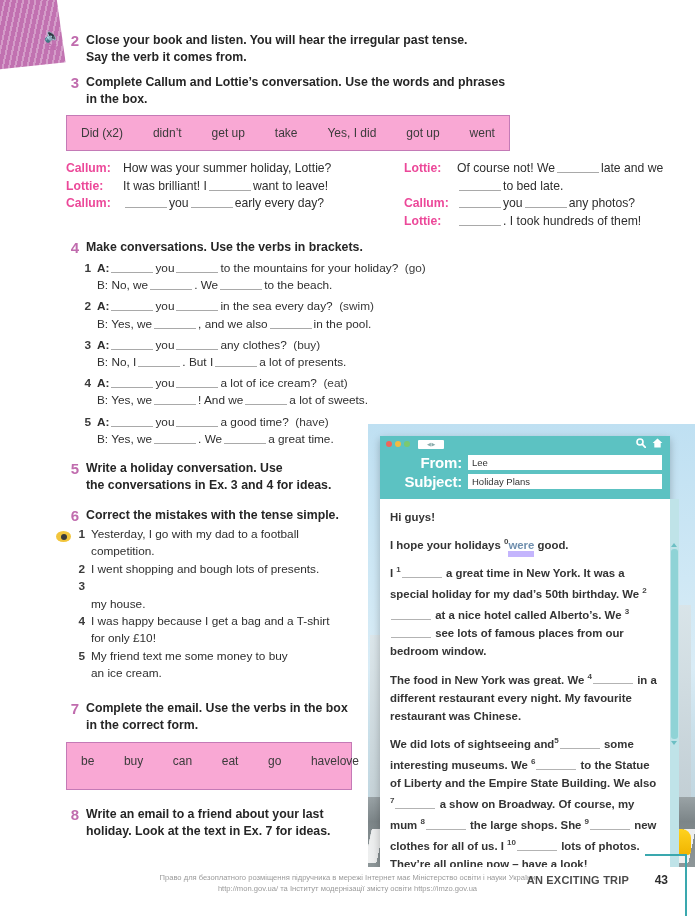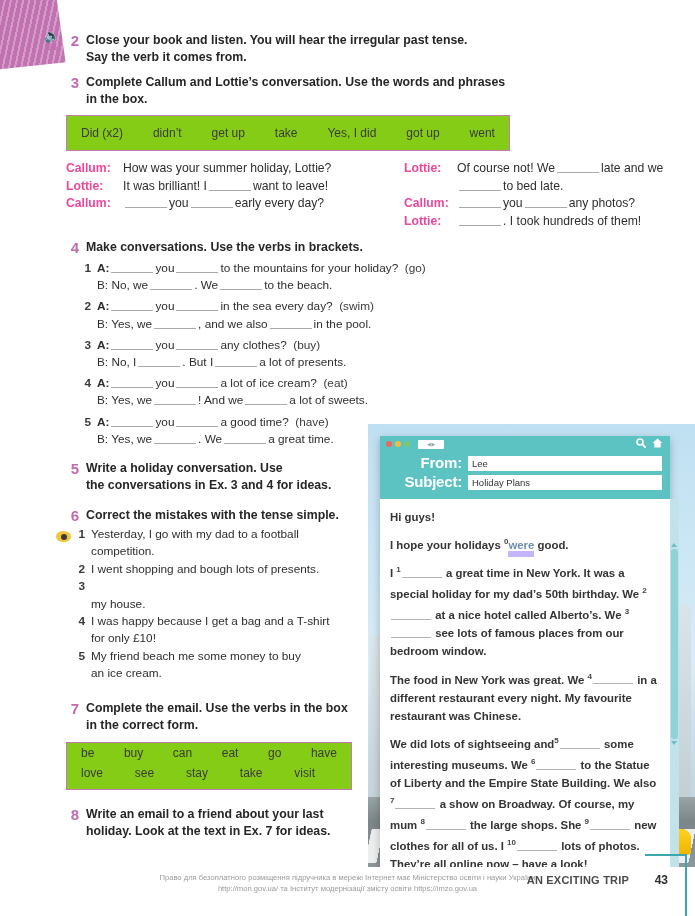--- a/index.html
+++ b/index.html
@@ -94,33 +94,33 @@
   }
   .eye-icon .pupil {
     width: 6px; height: 6px; border-radius: 50%;
     background: #3a3a3a;
   }
 
   
   .wordbox {
     position: absolute;
     border: 1.6px solid #c47ab6;
-    background: #84cc16;
+    background: #f9a8d4;
     display: flex;
     flex-wrap: wrap;
     align-items: center;
     padding: 6px 14px;
     font-size: 12px;
     color: #3b3b3b;
   }
   .wordbox .w {
     white-space: nowrap;
   }
   #wordbox-3 { left: 66px; top: 115px; width: 444px; height: 36px; justify-content: space-between; }
-  #wordbox-7 { left: 66px; top: 742px; width: 286px; height: 48px; flex-direction: column; padding: 0 14px; }
+  #wordbox-7 { left: 66px; top: 742px; width: 286px; height: 48px; flex-direction: column; padding: 8px 14px; }
   #wordbox-7 .row {
     display: flex; justify-content: space-between; width: 100%;
     line-height: 20px;
   }
 
   
   .dialogue {
     position: absolute;
     font-size: 12.2px;
     line-height: 17.6px;
@@ -219,21 +219,21 @@
   .titlebar-icons {
     position: absolute; right: 7px; top: 2px;
     display: flex; gap: 6px; align-items: center;
   }
   .titlebar-icons svg { display: block; }
 
   #email-head {
     background: #5cc2c2;
     padding: 3px 8px 6px 8px;
   }
-  .head-row { display: flex; align-items: flex-end; margin-bottom: 3px; }
+  .head-row { display: flex; align-items: flex-start; margin-bottom: 3px; }
   .head-label {
     color: #ffffff;
     font-size: 15px;
     font-weight: bold;
     line-height: 16px;
     width: 74px;
     text-align: right;
     margin-right: 6px;
     letter-spacing: -0.2px;
   }
@@ -488,21 +488,21 @@
     <div class="subitem">
       <span class="sn">3</span>
       <span><br><span>my house.</span></span>
     </div>
     <div class="subitem">
       <span class="sn">4</span>
       <span><span>I was happy because I get a bag and a T-shirt</span><br><span>for only £10!</span></span>
     </div>
     <div class="subitem">
       <span class="sn">5</span>
-      <span><span>My friend beach me some money to buy</span><br><span>an ice cream.</span></span>
+      <span><span>My friend text me some money to buy</span><br><span>an ice cream.</span></span>
     </div>
   </div>
 
   <div class="ex" style="left:63px; top:700px; width:310px;">
     <div class="ex-num">7</div>
     <div class="ex-body ex-head">
       <div>Complete the email. Use the verbs in the box</div>
       <div>in the correct form.</div>
     </div>
   </div>

